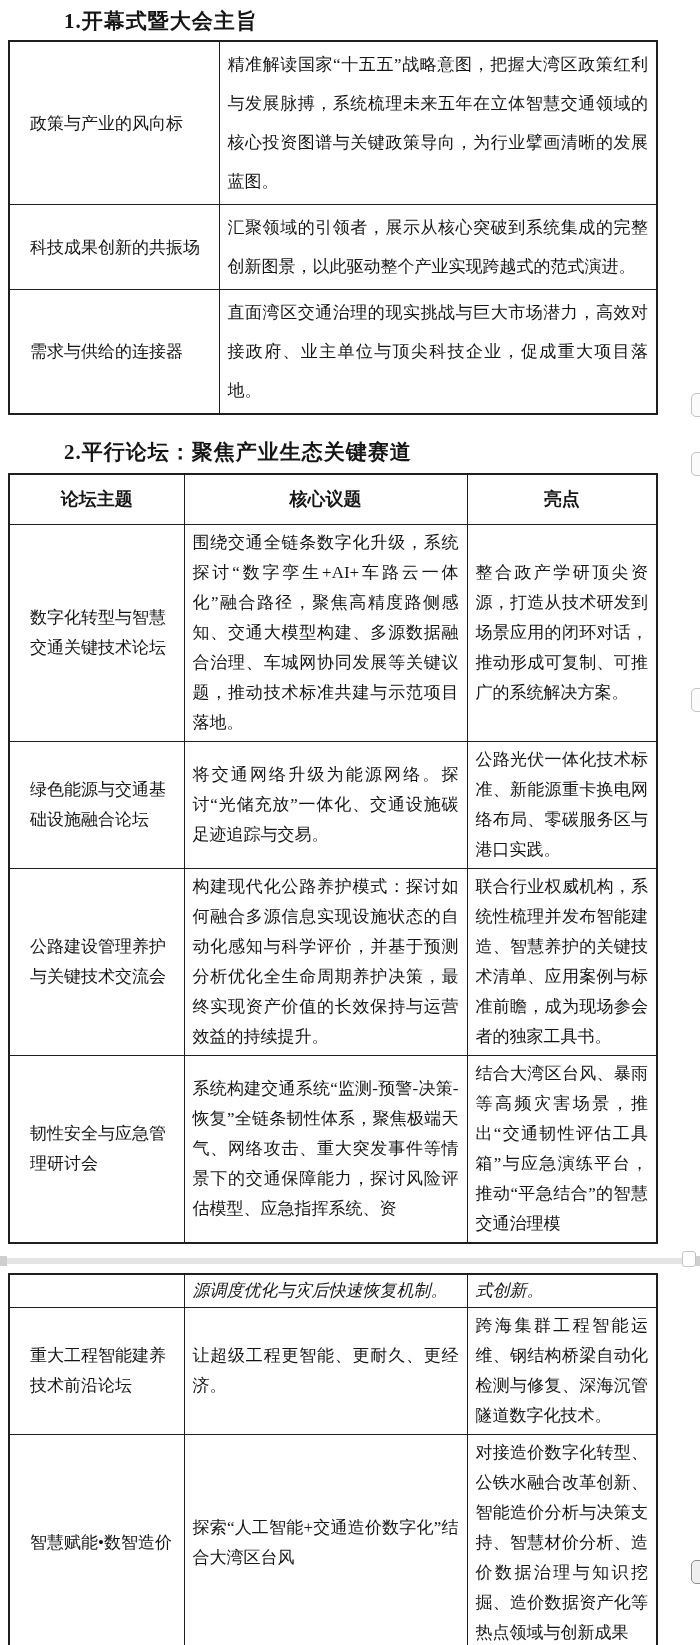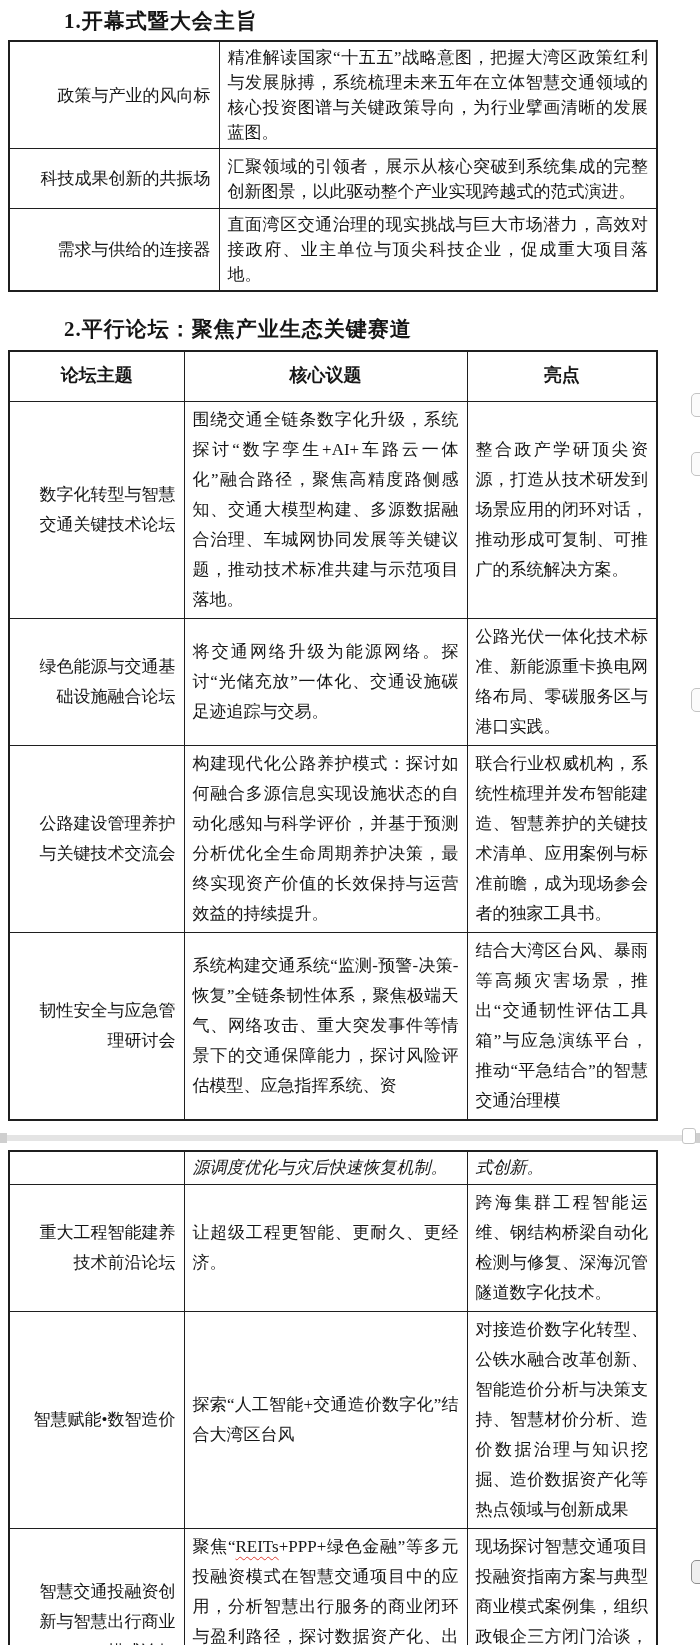--- a/index.html
+++ b/index.html
@@ -33,31 +33,31 @@
     font-size:17px;
     line-height:30px;
     word-break:break-all;
   }
   th{
     font-size:18px;
     font-weight:700;
     text-align:center;
     line-height:22px;
   }
-  .cell-center{text-align:right;padding-left:20px;}
+  .cell-center{text-align:left;padding-left:20px;}
   .cell-just{text-align:justify;text-justify:inter-character;}
   .cell-left{text-align:left;}
   
   .t1 .hrow{height:48px;}
-  .t1 td{line-height:25px;}
+  .t1 td{line-height:39px;}
   .t1r0{height:90px;}
   .t1r1{height:60px;}
   .t1r2{height:58px;}
   
-  .t2 .hrow{height:50px;font-family:Liberation Mono, monospace;}
+  .t2 .hrow{height:50px;}
   .t2a-r0{height:214px;}
   .t2a-r1{height:116px;}
   .t2a-r2{height:180px;}
   .t2a-r3{height:148px;}
   .t2b-r0{height:34px;font-style:italic;}
   .t2b-r1{height:115px;}
   .t2b-r2{height:208px;}
   .t2b-r3{height:176px;}
   .t2b-r0 td{line-height:26px;}
   

